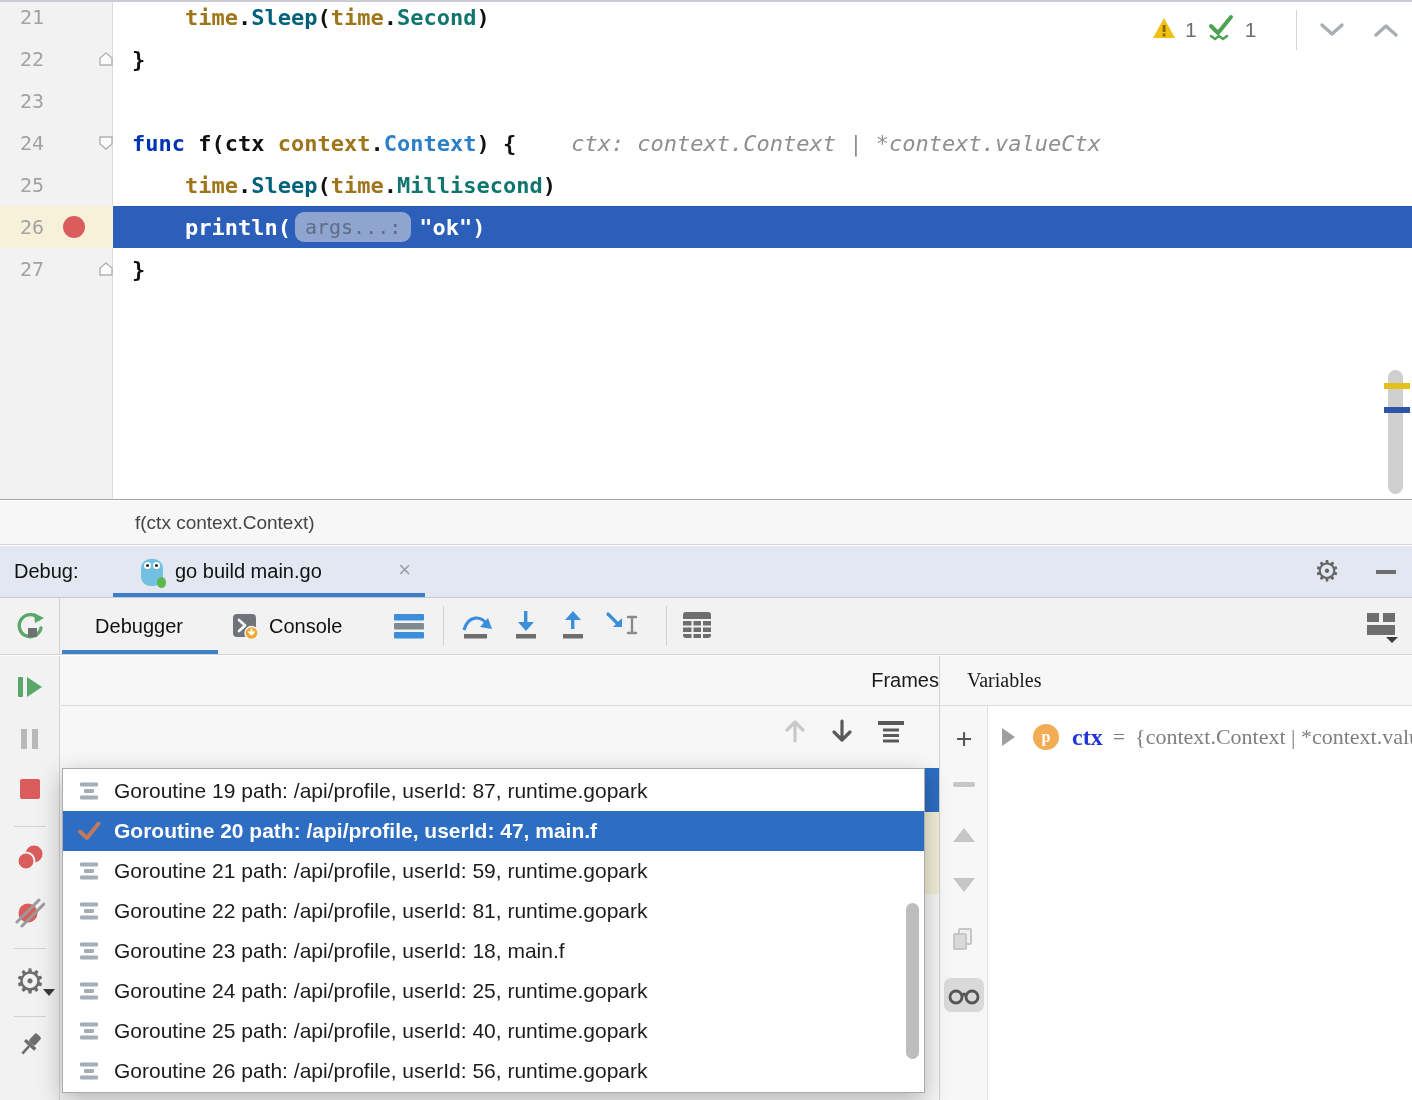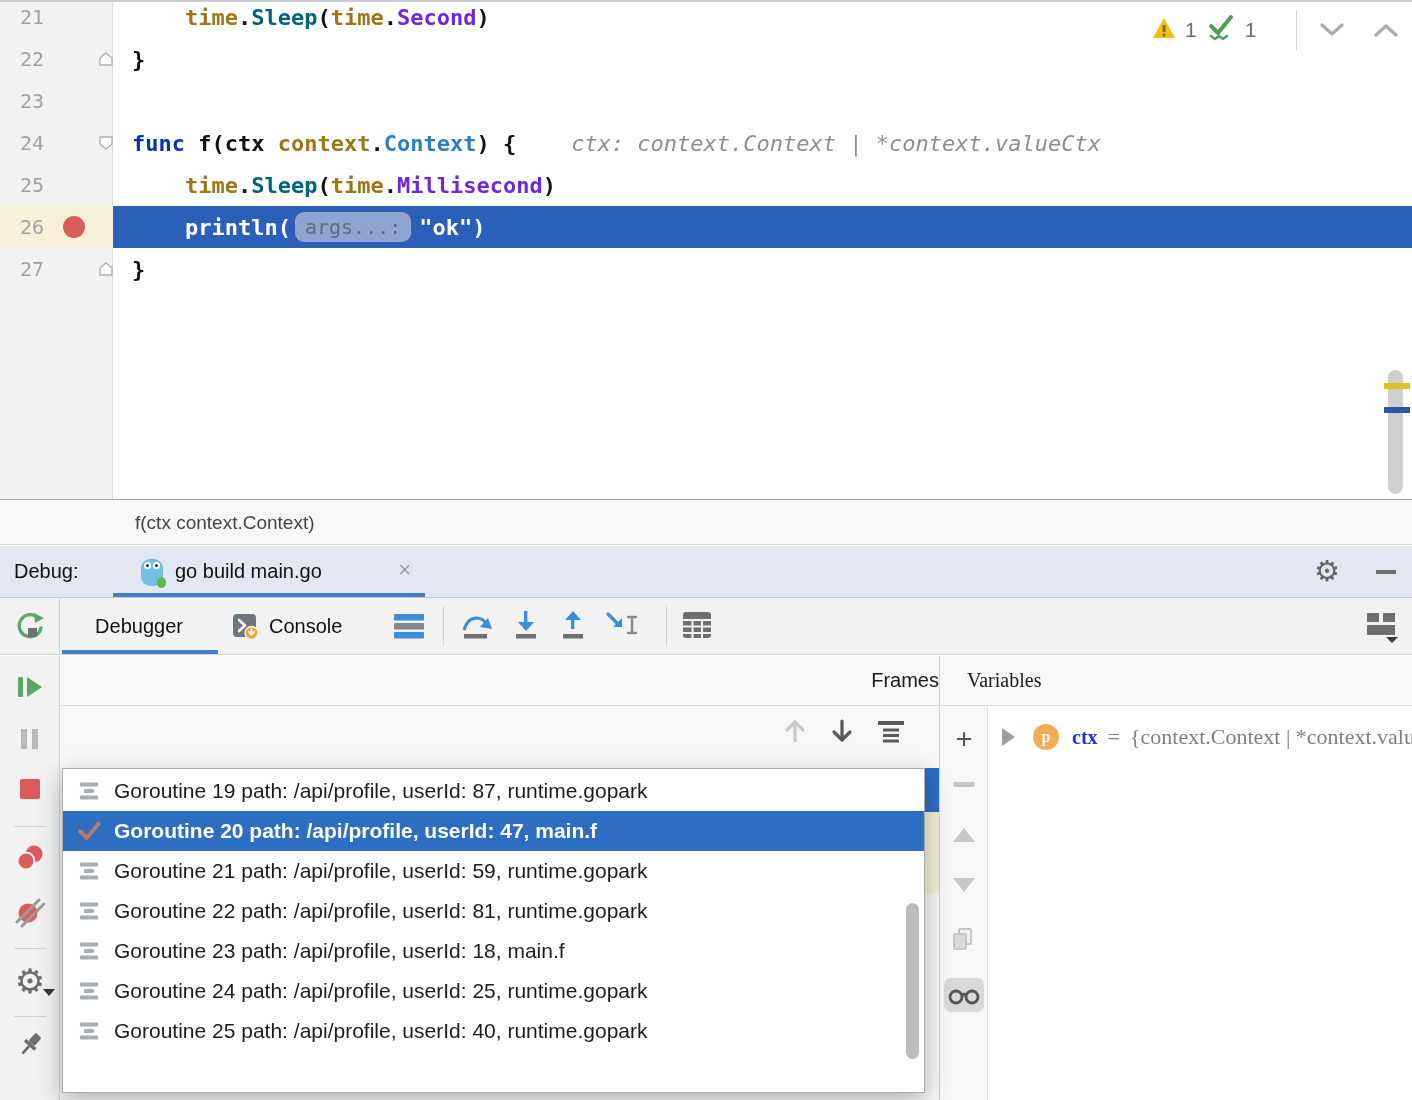--- a/index.html
+++ b/index.html
@@ -20,21 +20,21 @@
   .lnum { display:inline-block; margin-left:8px; width:36px; text-align:right;
     font-size:20px; font-weight:400; color:#A2A2A2; }
   .fold { position:absolute; left:99px; top:50%; transform:translateY(-50%); line-height:0; }
   .bp-dot { position:absolute; left:63px; top:50%; margin-top:-11px; width:22px; height:22px;
     border-radius:50%; background:#DB5C5C; }
   .code-cell { flex:1; height:100%; display:flex; align-items:center; padding-left:19px; white-space:pre; }
   .code-cell.exec { background:#2B5FB9; }
   .tok-kw   { color:#0033B3; font-weight:700; }
   .tok-pkg  { color:#9E7518; }
   .tok-fn   { color:#00627A; }
-  .tok-const{ color:#6d28d9; }
+  .tok-const{ color:#0f766e; }
   .tok-type { color:#2C7EC8; }
   .tok-p    { color:#111; }
   .tok-w    { color:#FFF; }
   .hint { color:#8F8F8F; font-style:italic; margin-left:55px; font-weight:500; }
   .chip { display:inline-block; background:#8FA5CF; color:#5F6C88; border-radius:9px;
     height:30px; line-height:30px; padding:0 10px; margin:0 8px 0 4px; font-size:20px; font-weight:500; }
   #editor-status { position:absolute; left:1152px; top:12px; display:flex; align-items:center;
     gap:9px; color:#6F6F6F; font-size:21px; }
   #status-divider { position:absolute; left:1296px; top:8px; width:1px; height:40px; background:#D4D4D4; }
   .chev { position:absolute; top:20px; line-height:0; }
@@ -142,21 +142,21 @@
     border-radius:2px; background:#D9D9D9; }
   .glasses-bg { width:40px; height:34px; background:#D9D9D9; border-radius:7px;
     display:flex; align-items:center; justify-content:center; }
   #var-row { position:absolute; left:48px; top:58px; right:0; height:46px;
     display:flex; align-items:center; overflow:hidden; white-space:nowrap; }
   .expand-tri { width:0; height:0; border-top:9px solid transparent; border-bottom:9px solid transparent;
     border-left:13px solid #9E9E9E; margin:0 18px 0 14px; }
   .param-badge { width:26px; height:26px; border-radius:50%; background:#F2AC53; color:#fff;
     font-size:16px; font-weight:700; display:flex; align-items:center; justify-content:center;
     flex:0 0 26px; }
-  .var-name { color:#2135D6; font-weight:700; font-size:20px; margin:0 10px 0 13px; }
+  .var-name { color:#2135D6; font-weight:700; font-size:24px; margin:0 10px 0 13px; }
   .var-eq { color:#7F7F7F; font-size:22px; margin-right:10px; }
   .var-value { color:#7F7F7F; font-size:22px; overflow:hidden; flex:1; }
 </style>
 </head>
 <body>
 
 <div id="app">
 
   <section id="editor">
     <div id="gutter-bg"></div>
@@ -511,20 +511,32 @@
               <span class="go-ic">
                 <svg width="20" height="18" viewBox="0 0 20 18">
                   <g fill="#A4AEB7">
                     <rect x="1" y="0.6" width="18" height="3.8" rx="1"></rect>
                     <rect x="5" y="7.1" width="10" height="3.8" rx="1"></rect>
                     <rect x="1" y="13.6" width="18" height="3.8" rx="1"></rect>
                   </g>
                 </svg>
               </span>
               <span>Goroutine 25 path: /api/profile, userId: 40, runtime.gopark</span>
+            </div>
+            <div class="go-item">
+              <span class="go-ic">
+                <svg width="20" height="18" viewBox="0 0 20 18">
+                  <g fill="#A4AEB7">
+                    <rect x="1" y="0.6" width="18" height="3.8" rx="1"></rect>
+                    <rect x="5" y="7.1" width="10" height="3.8" rx="1"></rect>
+                    <rect x="1" y="13.6" width="18" height="3.8" rx="1"></rect>
+                  </g>
+                </svg>
+              </span>
+              <span>Goroutine 26 path: /api/profile, userId: 56, runtime.gopark</span>
             </div>
           </div>
         <div id="popup-scroll-thumb"></div>
       </div>
     </div>
 
     <div id="splitter"></div>
 
     <div id="vars-panel">
       <div class="panel-header">

